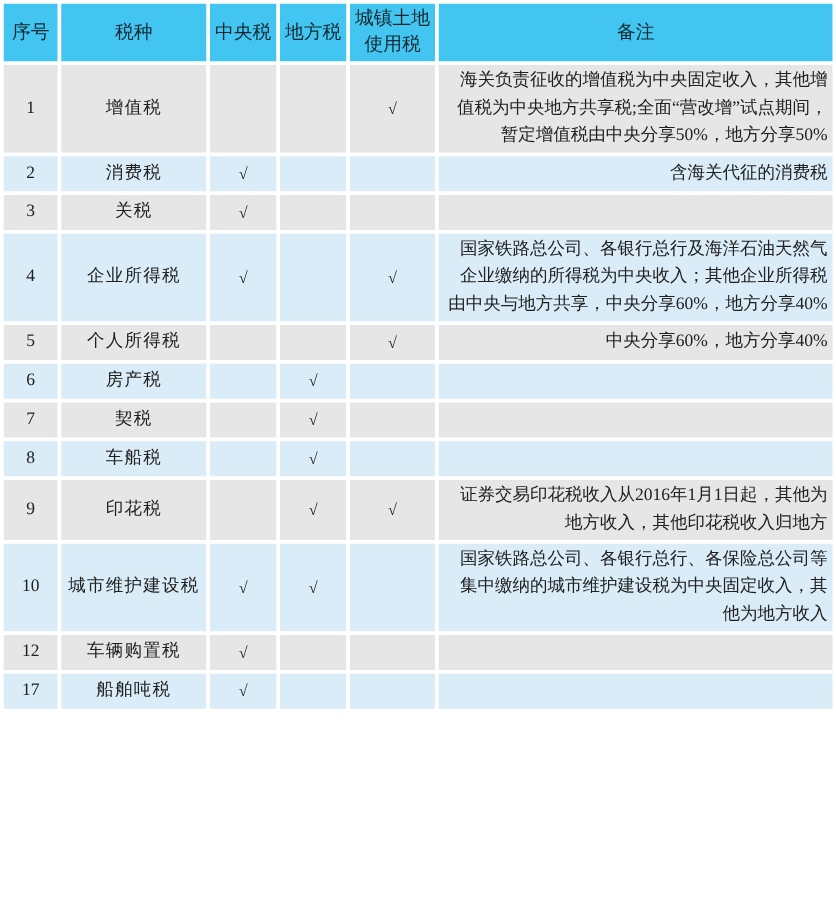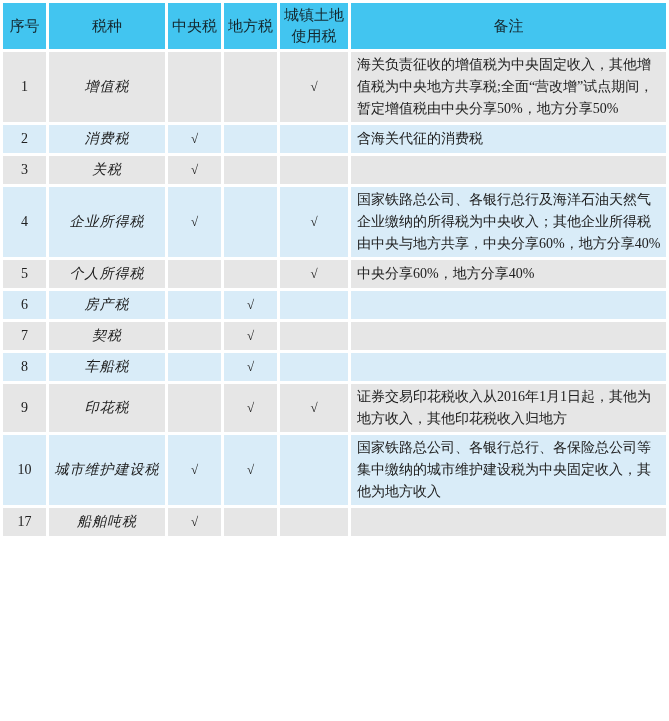--- a/index.html
+++ b/index.html
@@ -41,24 +41,24 @@
     font-size: 14px;
     line-height: 22px;
     height: 24px;
     padding: 1px 2px;
     text-align: center;
     vertical-align: middle;
   }
   tbody tr:nth-child(odd) td  { background: var(--row-gray, #e6e6e6); }
   tbody tr:nth-child(even) td { background: var(--row-blue, #d9ecf8); }
 
-  td.td-name { letter-spacing: 1px; font-style: italic; }
+  td.td-name { letter-spacing: 1px; }
   td.td-check { font-size: 13px; }
   td.td-note {
-    text-align: left;
+    text-align: right;
     padding: 2px 4px 2px 6px;
   }
 </style>
 </head>
 <body>
 
 <table class="tax-table">
   <colgroup>
     <col class="c-no">
     <col class="c-name">
@@ -152,20 +152,28 @@
       </tr>
       <tr>
         <td class="td-no">10</td>
         <td class="td-name">城市维护建设税</td>
         <td class="td-check">√</td>
         <td class="td-check">√</td>
         <td class="td-check"></td>
         <td class="td-note">国家铁路总公司、各银行总行、各保险总公司等集中缴纳的城市维护建设税为中央固定收入，其他为地方收入</td>
       </tr>
       <tr>
+        <td class="td-no">12</td>
+        <td class="td-name">车辆购置税</td>
+        <td class="td-check">√</td>
+        <td class="td-check"></td>
+        <td class="td-check"></td>
+        <td class="td-note"></td>
+      </tr>
+      <tr>
         <td class="td-no">17</td>
         <td class="td-name">船舶吨税</td>
         <td class="td-check">√</td>
         <td class="td-check"></td>
         <td class="td-check"></td>
         <td class="td-note"></td>
       </tr>
     </tbody>
 </table>
 

